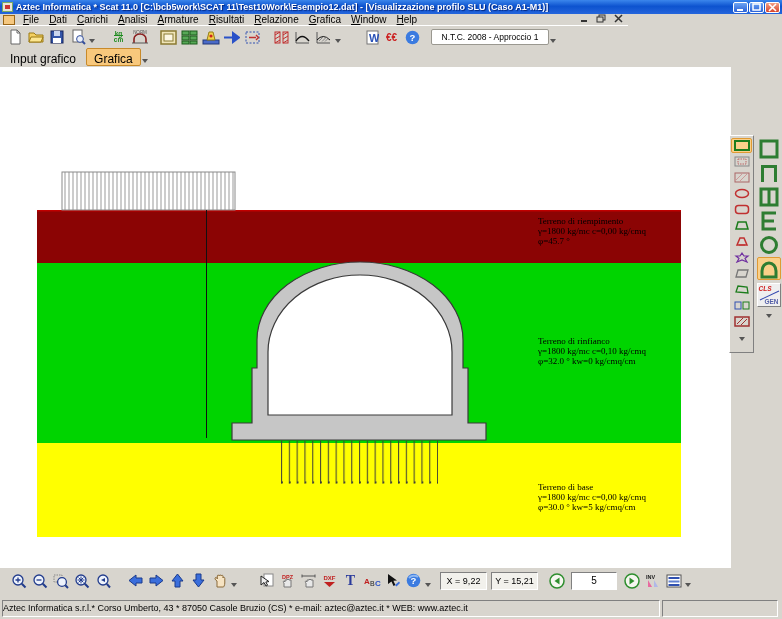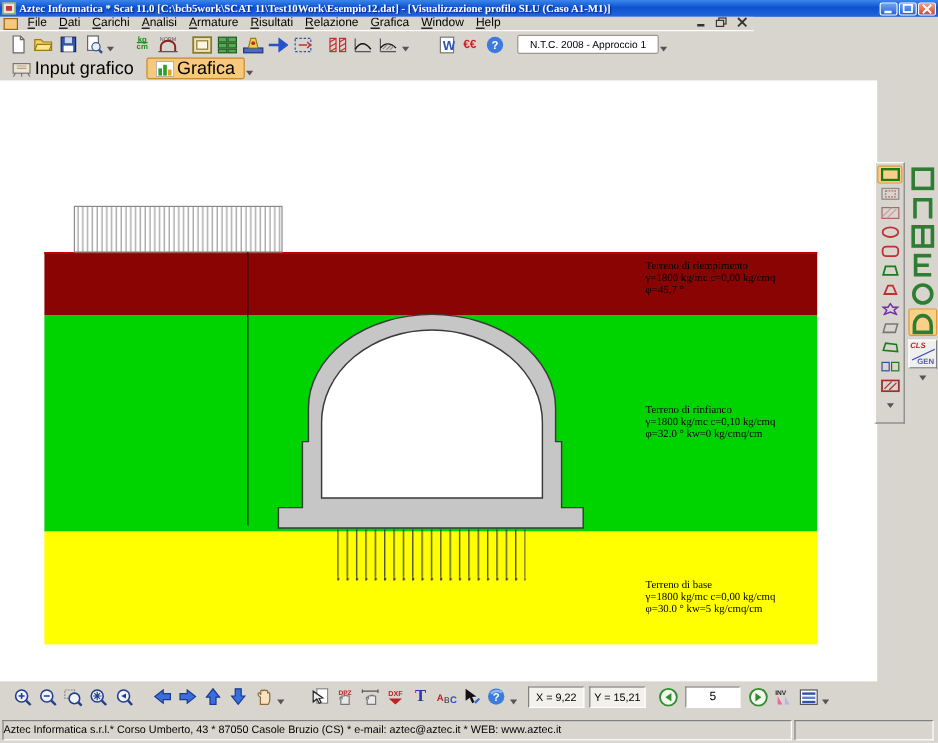--- a/index.html
+++ b/index.html
@@ -3,21 +3,21 @@
 <meta charset="utf-8">
 <style>
   * { box-sizing: border-box; margin: 0; padding: 0; }
   html,body { width:782px; height:619px; overflow:hidden; }
   body { font-family:"Liberation Sans", sans-serif; background:#D8D5CE; position:relative; }
   .abs { position:absolute; }
 
   
   .titlebar { left:0; top:0; width:782px; height:14px;
     background:linear-gradient(180deg,#3B86EC 0%,#0D53CF 45%,#2465DC 100%);
-    display:flex; align-items:center; color:#fff;font-family:Liberation Serif, serif; }
+    display:flex; align-items:center; color:#fff; }
   .titlebar-text { font-size:9px; font-weight:bold; white-space:nowrap; overflow:hidden;
     text-shadow:1px 1px 1px #00257E; flex:1; }
   .app-icon { width:11px; height:10px; margin:0 3px 0 2px; background:#E8E4D8; border:1px solid #7A6; 
     display:inline-block; position:relative; }
   .app-icon::after { content:""; position:absolute; left:2px; top:2px; width:5px; height:4px; background:#C33; }
   .cap-btn { width:15px; height:11px; border-radius:2px; margin-right:1px; border:1px solid #fff;
     display:flex; align-items:center; justify-content:center; font-size:8px; color:#fff; }
   .cap-min,.cap-max { background:linear-gradient(180deg,#6EA5F2,#2A62D8); }
   .cap-close { background:linear-gradient(180deg,#F0A086,#D8442C); margin-right:2px; }
 
@@ -35,22 +35,22 @@
   .tbtn { width:21px; height:20px; display:flex; align-items:center; justify-content:center; flex:0 0 auto; }
   .tbtn svg { display:block; }
   .gap4{width:4px;flex:0 0 auto}.gap8{width:8px;flex:0 0 auto}.gap12{width:12px;flex:0 0 auto}.gap18{width:18px;flex:0 0 auto}
   .grip { width:8px; height:18px; display:flex; align-items:flex-end; justify-content:center; flex:0 0 auto; }
   .tri { width:0; height:0; border-left:3px solid transparent; border-right:3px solid transparent; border-top:4px solid #555; margin-bottom:3px; }
   .combo { width:118px; height:16px; background:#fff; border:1px solid #9A9890; border-radius:2px;
     font-size:8.5px; display:flex; align-items:center; justify-content:center; color:#000; flex:0 0 auto; }
 
   
   .tabbar { left:0; top:47px; width:782px; height:20px; display:flex; align-items:center; background:#D8D5CE; }
-  .tab { height:18px; display:flex; align-items:center; gap:3px; font-size:15px; padding:0 7px;
-    margin-left:2px; border:1px solid transparent; }
+  .tab { height:18px; display:flex; align-items:center; gap:3px; font-size:12px; padding:0 7px;
+    margin-left:2px; border:1px solid transparent;flex-direction:column; }
   .tab.active { background:#F8C87C; border:1px solid #C88A2A; border-radius:2px; }
   .tab svg { display:block; }
 
   
   .main { left:0; top:67px; width:782px; height:501px; background:#D8D5CE; }
   .canvas { position:absolute; left:0; top:0; width:731px; height:501px; background:#fff; }
   .draw-title { position:absolute; left:64px; top:46px; font-size:22px; letter-spacing:3px;
     font-variant:small-caps; color:#161616; font-family:"Liberation Sans",sans-serif; }
   .soil-label { position:absolute; width:170px; font-family:"Liberation Serif",serif;
     font-size:9px; line-height:10px; color:#000; }

